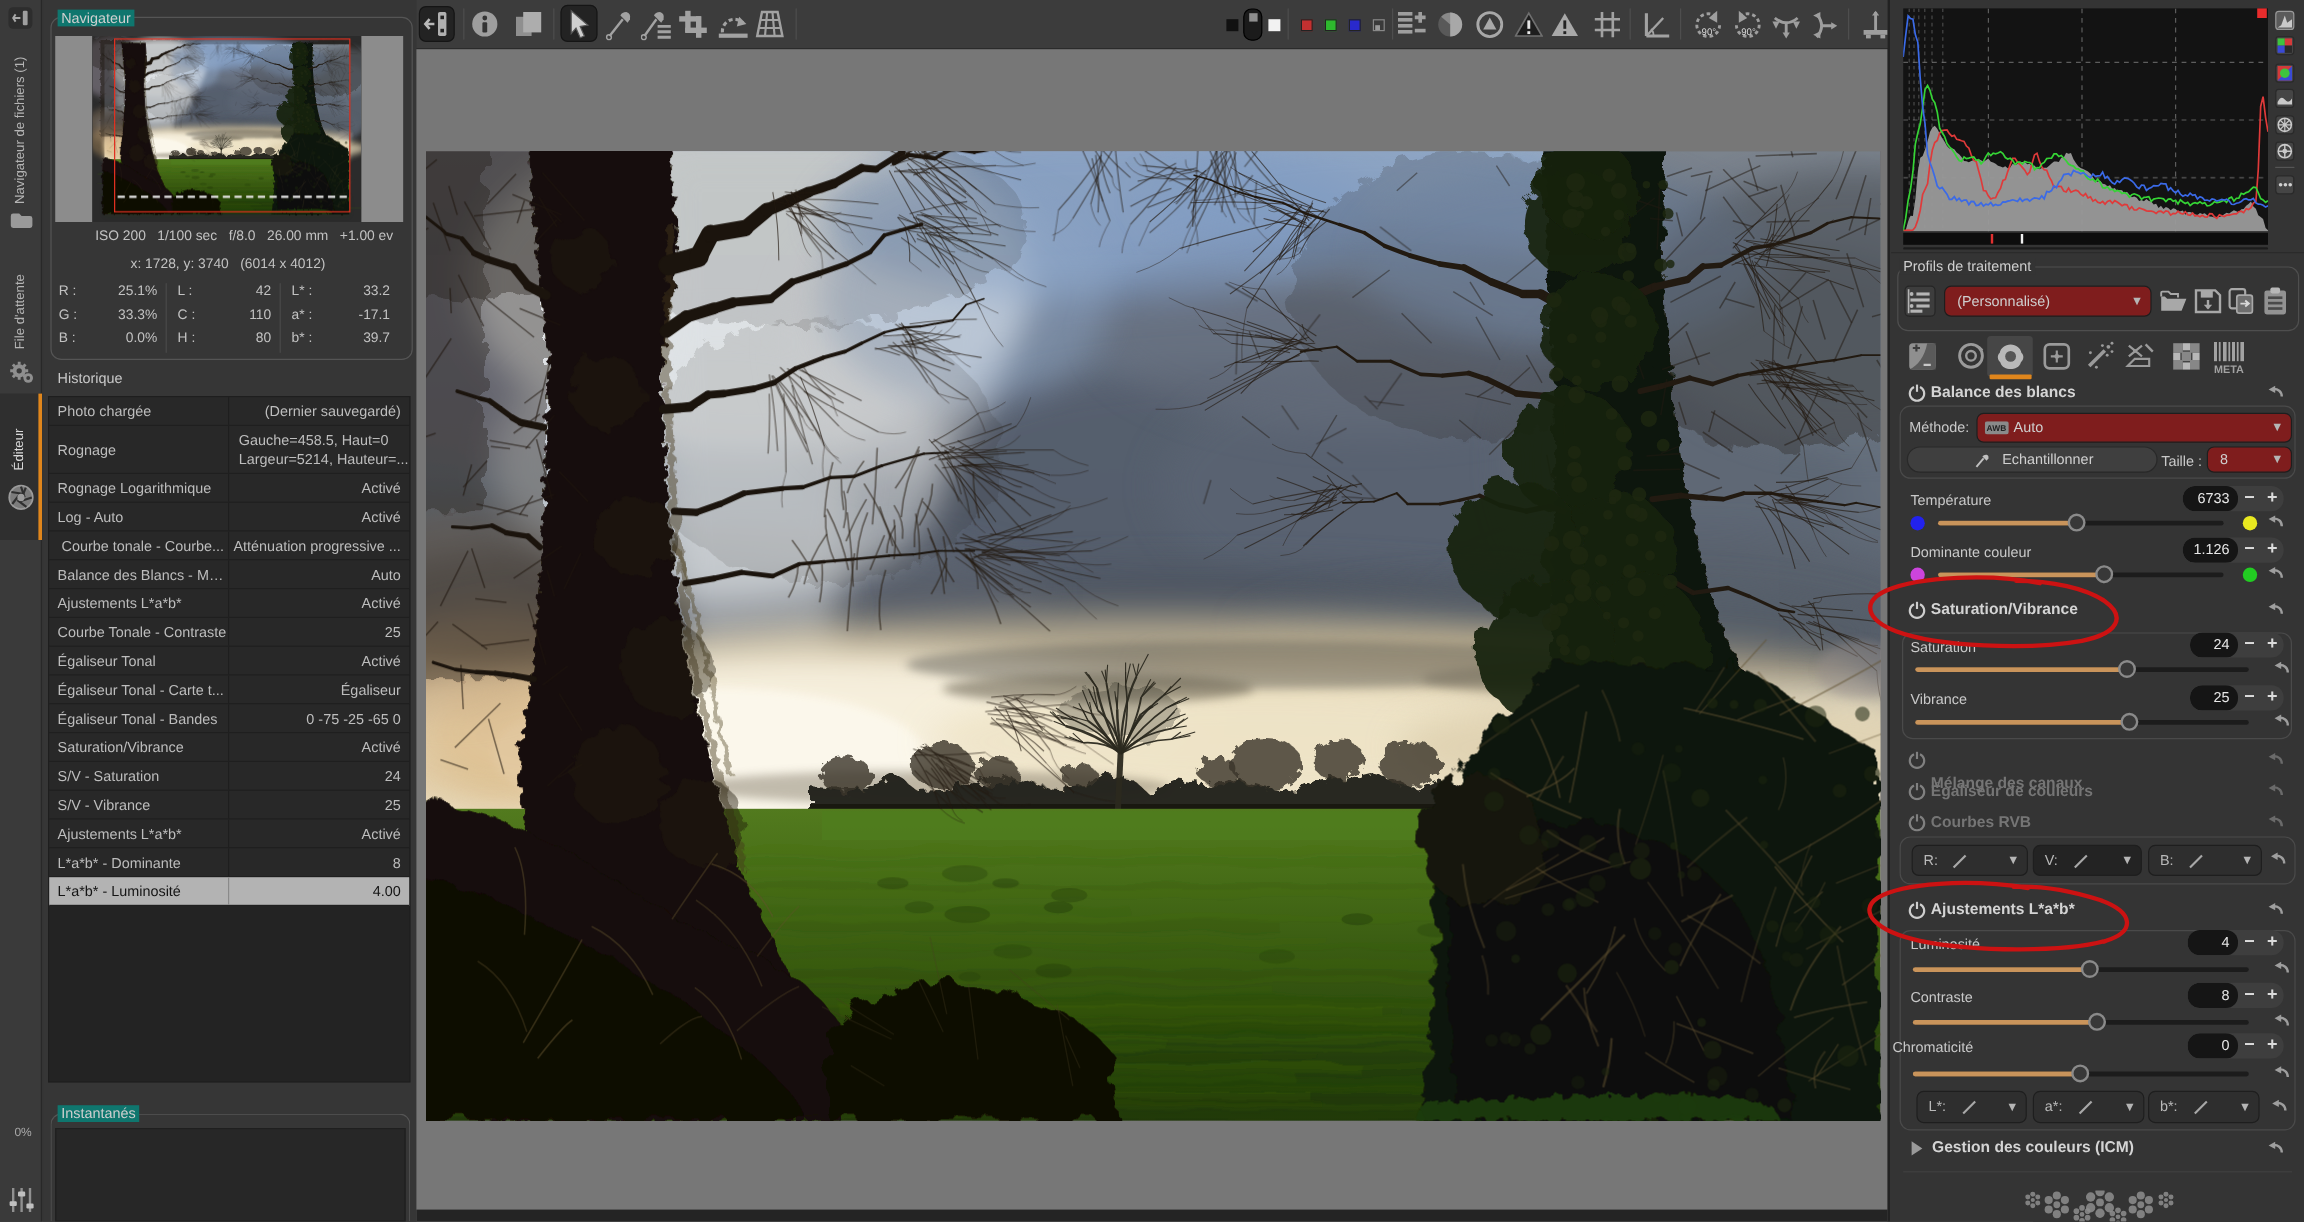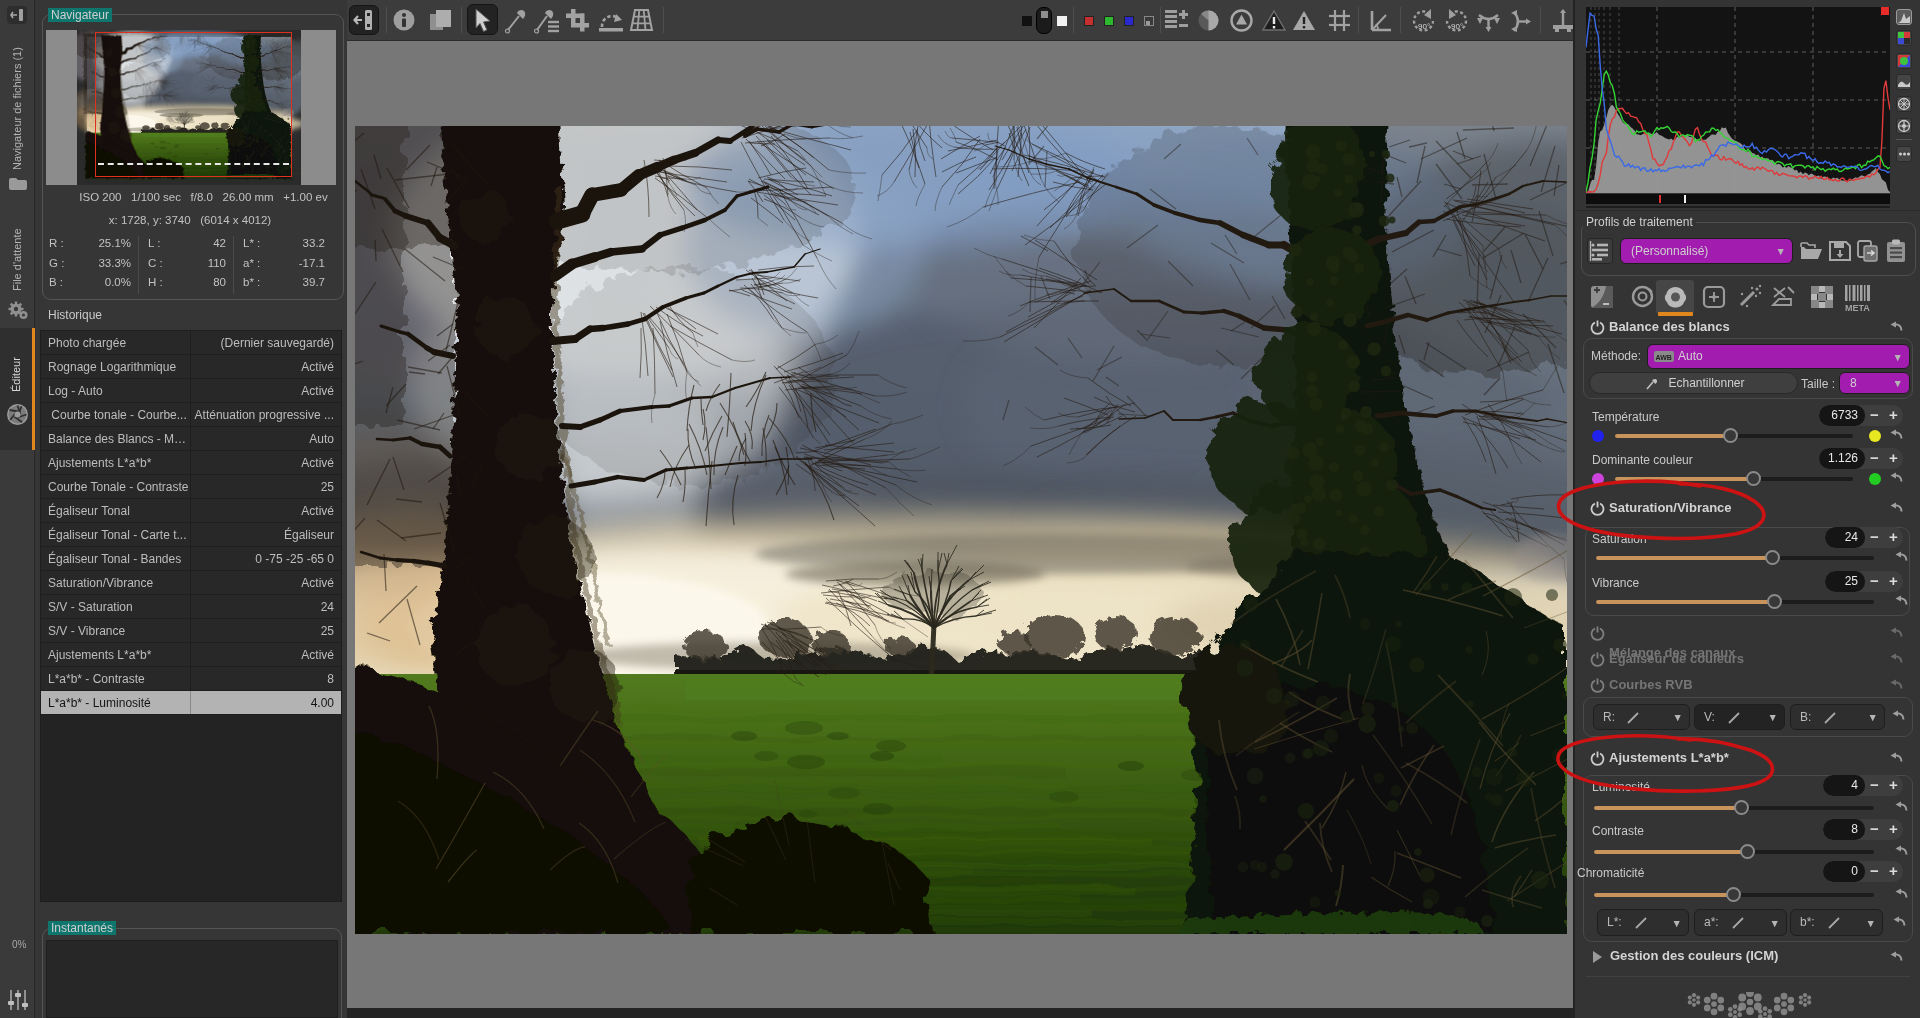--- a/index.html
+++ b/index.html
@@ -6,21 +6,21 @@
 body{font-family:"Liberation Sans",sans-serif;color:#c6c6c6;font-size:12px;}
 #app{position:relative;width:1920px;height:1018px;}
 .abs{position:absolute;}
 .vtext{position:absolute;transform:rotate(-90deg);transform-origin:0 0;white-space:nowrap;font-size:11px;color:#b4b4b4;}
 .lbl{position:absolute;font-size:12px;color:#c9c9c9;white-space:nowrap;}
 .fieldset{position:absolute;border:1px solid #555;border-radius:9px;}
 .ftitle{position:absolute;font-size:12px;color:#cfcfcf;background:#0f766e;padding:0 3px;white-space:nowrap;}
 .hrow{display:flex;height:24px;line-height:24px;border-bottom:1px solid #1f1f1f;background:#282828;color:#bdbdbd;font-size:12px;}
 .hrow .hl{width:150px;padding-left:7px;border-right:1px solid #1e1e1e;overflow:hidden;white-space:nowrap;text-overflow:ellipsis;}
 .hrow .hv{flex:1;text-align:right;padding-right:7px;white-space:nowrap;overflow:hidden;}
-.ddown{position:absolute;background:#a21caf;border:1px solid #1e1e1e;border-radius:6px;color:#cfcfcf;font-size:12px;}
+.ddown{position:absolute;background:#7f1d1d;border:1px solid #1e1e1e;border-radius:6px;color:#cfcfcf;font-size:12px;}
 .ddown .car{position:absolute;right:6px;top:50%;transform:translateY(-50%);font-size:10.5px;color:#b5b5b5;}
 .valpill{position:absolute;height:21px;border-radius:10px;background:#3e3e3e;display:flex;overflow:hidden;}
 .valpill .vp{background:#151515;color:#e8e8e8;font-size:12px;line-height:21px;text-align:right;padding:0 7px;border-radius:10px;}
 .valpill .pm{width:19px;text-align:center;color:#dcdcdc;font-size:15px;line-height:20px;font-weight:bold;}
 .track{position:absolute;height:4px;border-radius:2px;background:#1c1c1c;}
 .track .fill{position:absolute;left:0;top:0;height:4px;border-radius:2px;background:#c9945b;}
 .thumb{position:absolute;width:15px;height:15px;border-radius:50%;background:#383838;border:2px solid #8a8a8a;}
 .dot{position:absolute;width:12px;height:12px;border-radius:50%;}
 .sect{position:absolute;font-size:13px;font-weight:bold;color:#d4d4d4;white-space:nowrap;}
 .sect.dis{color:#757575;}
@@ -142,20 +142,24 @@
         <span>39.7</span>
       </div>
     </div>
 
 <div class="lbl" style="left:48px;top:308px;">Historique</div>
 <div class="abs" style="left:40px;top:330px;width:302px;height:572px;background:#232323;border:1px solid #1e1e1e;">
 <div class="hrow">
         <div class="hl">Photo chargée</div>
         <div class="hv">(Dernier sauvegardé)</div>
       </div>
+<div class="hrow" style="height:40px;">
+        <div class="hl" style="line-height:40px;">Rognage</div>
+        <div class="hv" style="line-height:16px;padding-top:4px;text-align:left;padding-left:8px;">Gauche=458.5, Haut=0<br>Largeur=5214, Hauteur=...</div>
+      </div>
 <div class="hrow">
         <div class="hl">Rognage Logarithmique</div>
         <div class="hv">Activé</div>
       </div>
 <div class="hrow">
         <div class="hl">Log - Auto</div>
         <div class="hv">Activé</div>
       </div>
 <div class="hrow">
         <div class="hl">&nbsp;Courbe tonale - Courbe...</div>
@@ -195,21 +199,21 @@
       </div>
 <div class="hrow">
         <div class="hl">S/V - Vibrance</div>
         <div class="hv">25</div>
       </div>
 <div class="hrow">
         <div class="hl">Ajustements L*a*b*</div>
         <div class="hv">Activé</div>
       </div>
 <div class="hrow">
-        <div class="hl">L*a*b* - Contraste</div>
+        <div class="hl">L*a*b* - Dominante</div>
         <div class="hv">8</div>
       </div>
 <div class="hrow" style="background:#b3b3b3;color:#141414;">
         <div class="hl" style="border-right:1px solid #8a8a8a;">L*a*b* - Luminosité</div>
         <div class="hv">4.00</div>
       </div>
 </div>
 
 <div class="fieldset" style="left:42px;top:928px;width:300px;height:90px;border-bottom:none;border-radius:9px 9px 0 0;"></div>
 <div class="ftitle" style="left:48px;top:921px;">Instantanés</div>

